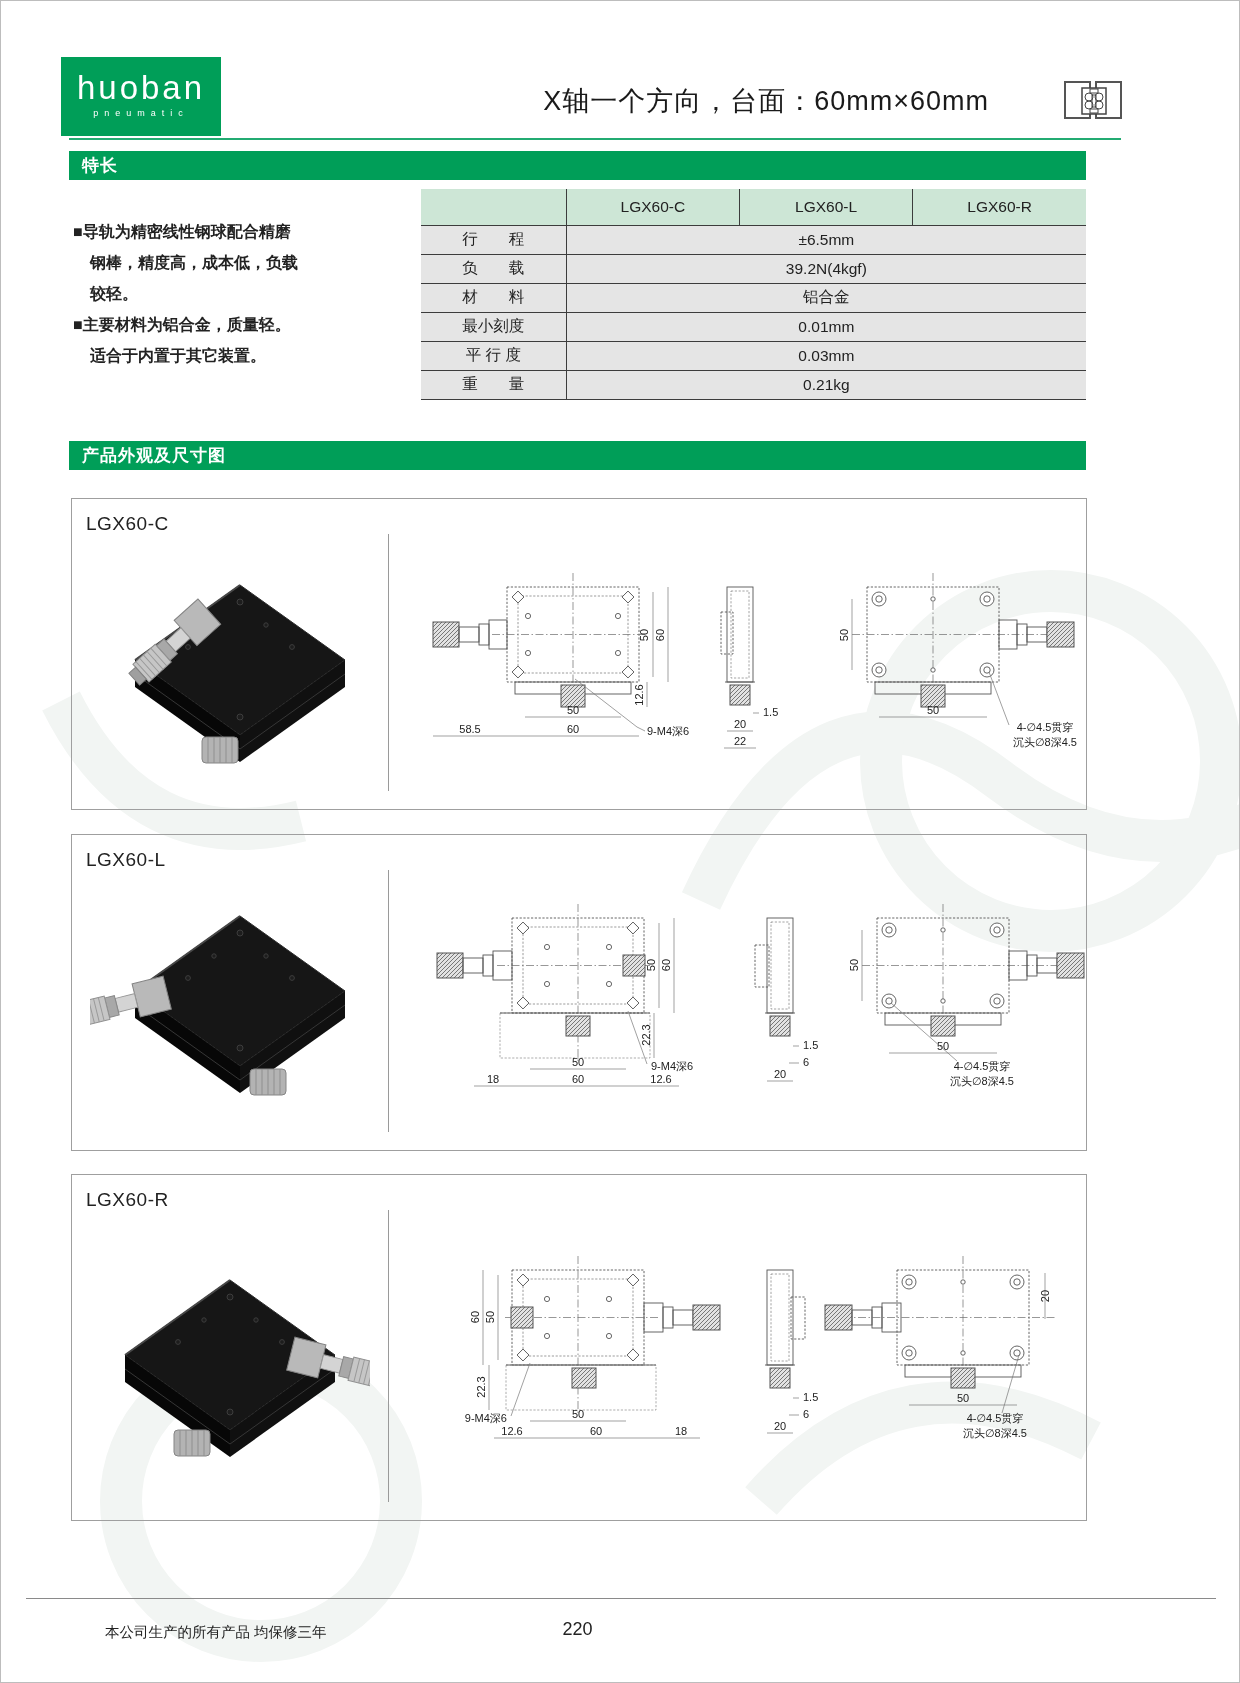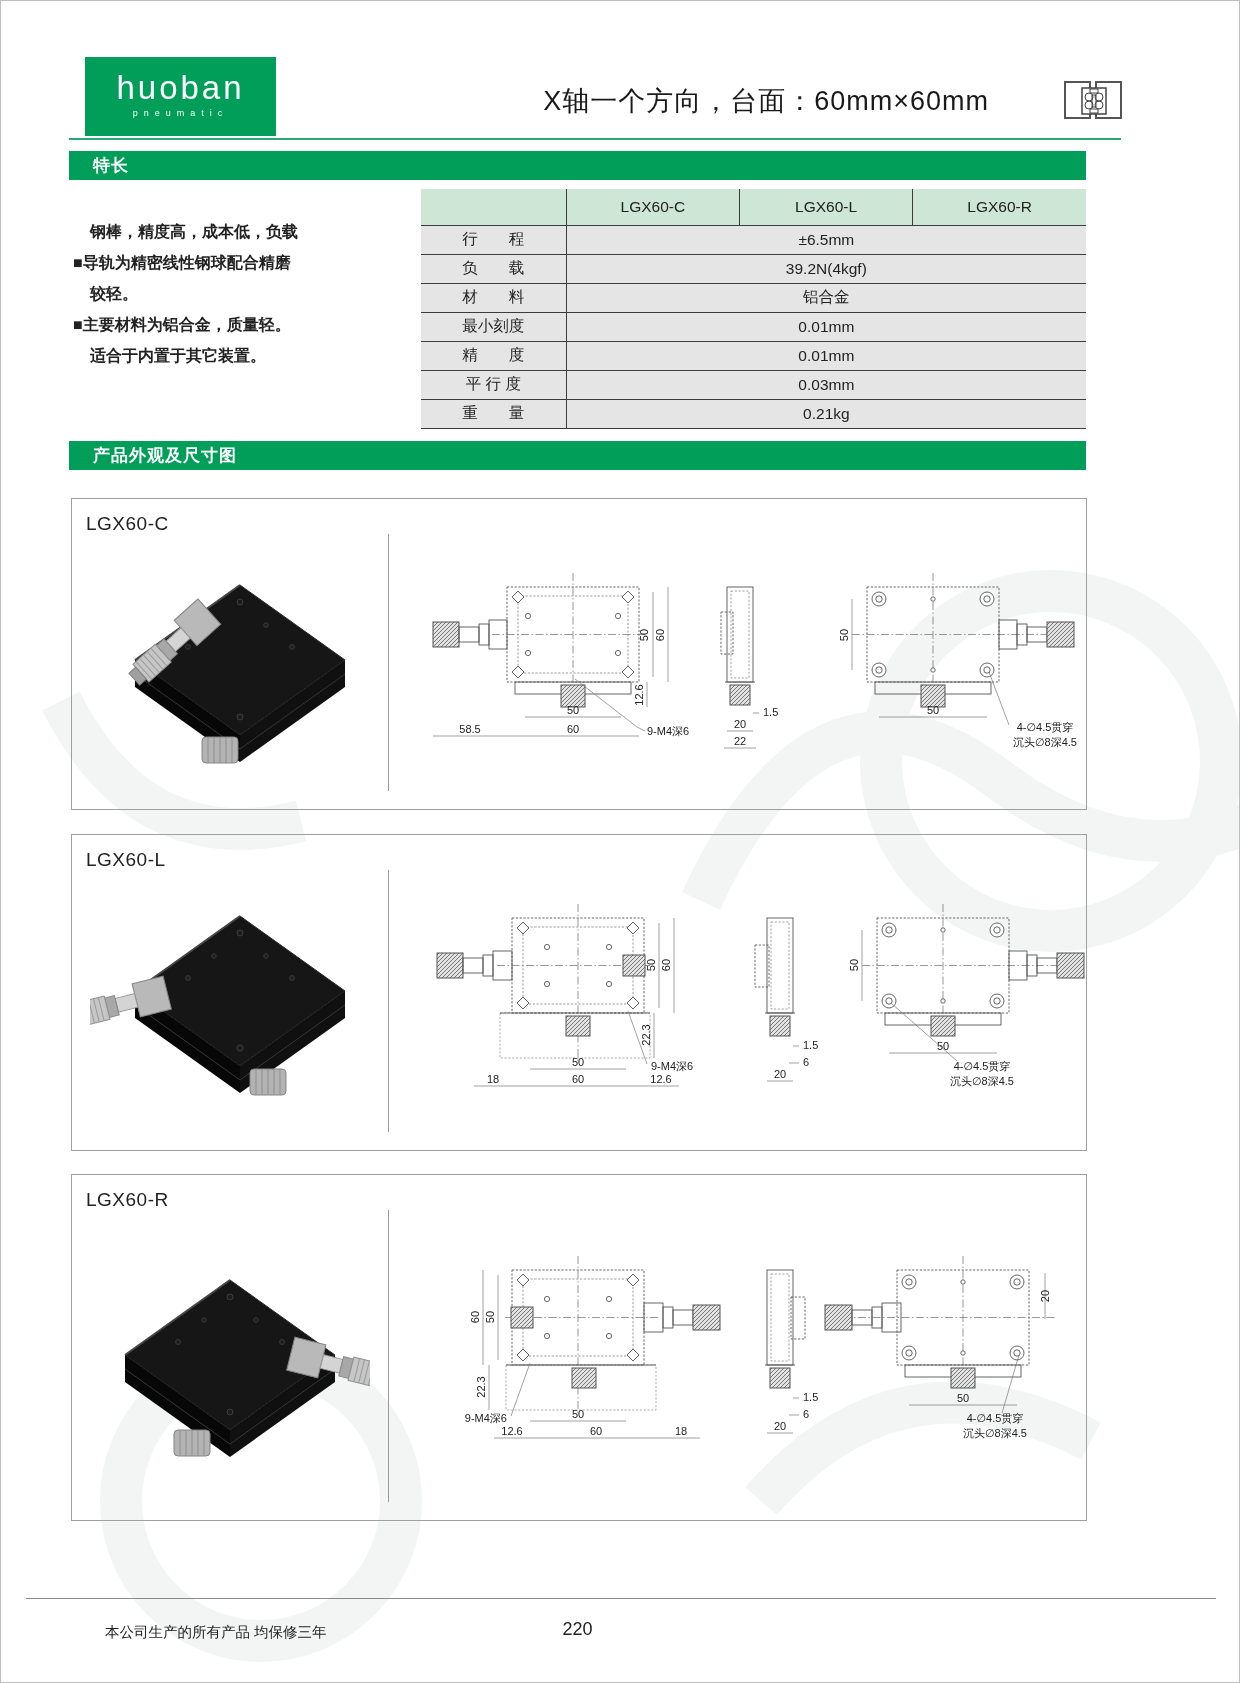--- a/index.html
+++ b/index.html
@@ -4,35 +4,35 @@
 <style>
   * { margin:0; padding:0; box-sizing:border-box; }
   body { background:#fff; font-family:"Liberation Sans", sans-serif; }
   .page { position:relative; width:1240px; height:1683px; background:#fff;
           border:1px solid #bdbdbd; overflow:hidden; }
 
   
   .watermark { position:absolute; left:0; top:0; width:1240px; height:1683px; pointer-events:none; }
 
   
-  .logo { position:absolute; left:84px; top:56px; width:191px; height:79px;
+  .logo { position:absolute; left:60px; top:56px; width:160px; height:79px;
           background:#009e58; color:#fff; text-align:center; }
   .logo-main { font-size:33px; letter-spacing:3px; font-weight:400; margin-top:12px; }
   .logo-sub  { font-size:9px; letter-spacing:6px; margin-top:1px; }
   .page-title { position:absolute; right:250px; top:82px; font-size:27px; font-weight:normal;
                 color:#1a1a1a; letter-spacing:1px; white-space:nowrap; }
   .corner-icons { position:absolute; left:1063px; top:80px; width:60px; height:40px; }
   .cbox { position:absolute; top:0; width:27px; height:38px; border:2px solid #555; background:#fff; }
   .cbox.b1 { left:0; } .cbox.b2 { left:31px; }
   .bearing-icon { position:absolute; left:17px; top:6px; }
   .header-rule { position:absolute; left:68px; top:137px; width:1052px; height:2px; background:#23ab72; }
 
   
   .section-bar { position:absolute; left:68px; width:1017px; height:29px; background:#009e58;
-                 color:#fff; font-size:17px; font-weight:bold; line-height:29px; padding-left:24px;
+                 color:#fff; font-size:17px; font-weight:bold; line-height:29px; padding-left:13px;
                  letter-spacing:1px; }
 
   
   .features { position:absolute; left:72px; top:215px; width:320px; font-size:16px;
               font-weight:600; color:#222; line-height:31px; }
   .feat-line.cont { padding-left:17px; }
 
   
   .spec { position:absolute; left:420px; top:188px; width:665px; border-collapse:collapse; }
   .spec td { font-size:15.5px; color:#222; text-align:center; border-bottom:1px solid #3c3c3c; }
@@ -99,22 +99,22 @@
     </svg>
   </div>
 
   <div class="header-rule"></div>
 
   <div class="section-bar" style="top:150px;">
     <span>特长</span>
   </div>
 
   <div class="features">
+    <div class="feat-line">■导轨为精密线性钢球配合精磨</div>
     <div class="feat-line cont">钢棒，精度高，成本低，负载</div>
-    <div class="feat-line">■导轨为精密线性钢球配合精磨</div>
     <div class="feat-line cont">较轻。</div>
     <div class="feat-line">■主要材料为铝合金，质量轻。</div>
     <div class="feat-line cont">适合于内置于其它装置。</div>
   </div>
 
   <table class="spec">
     <colgroup>
         <col class="lblc">
         <col class="mc">
         <col class="mc">
@@ -134,24 +134,20 @@
     <tr class="drow">
       <td>负　　载</td>
       <td class="sep" colspan="3">39.2N(4kgf)</td>
     </tr>
     <tr class="drow">
       <td>材　　料</td>
       <td class="sep" colspan="3">铝合金</td>
     </tr>
     <tr class="drow">
       <td>最小刻度</td>
-      <td class="sep" colspan="3">0.01mm</td>
-    </tr>
-    <tr class="drow">
-      <td>精　　度</td>
       <td class="sep" colspan="3">0.01mm</td>
     </tr>
     <tr class="drow">
       <td>平 行 度</td>
       <td class="sep" colspan="3">0.03mm</td>
     </tr>
     <tr class="drow">
       <td>重　　量</td>
       <td class="sep" colspan="3">0.21kg</td>
     </tr>

